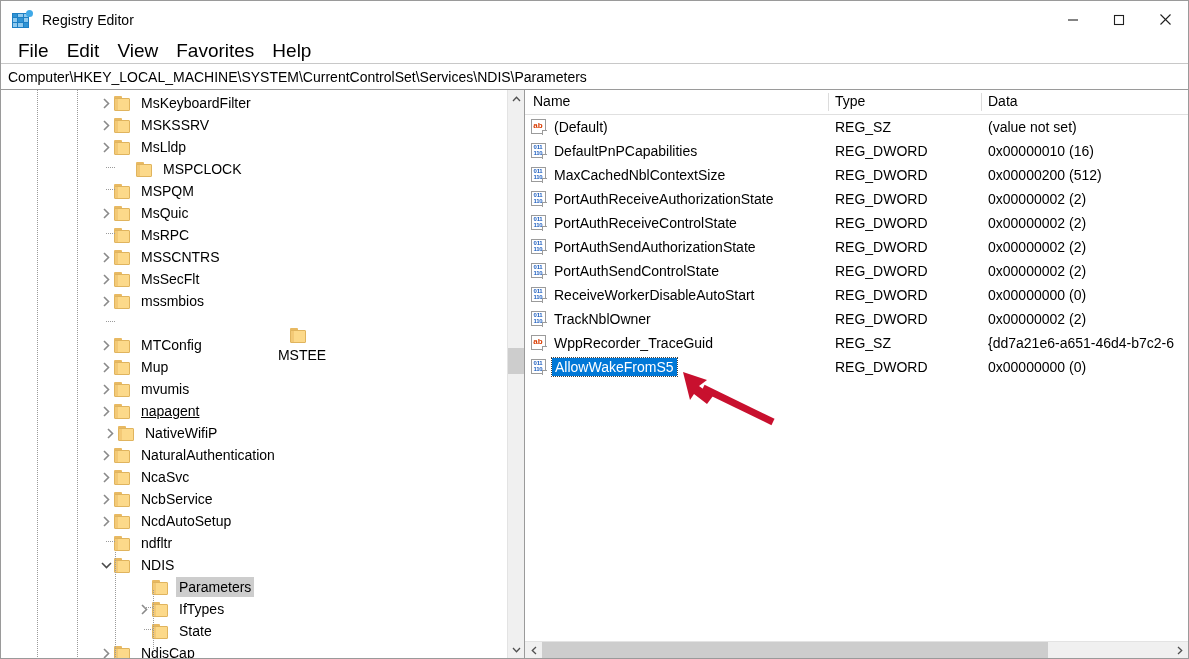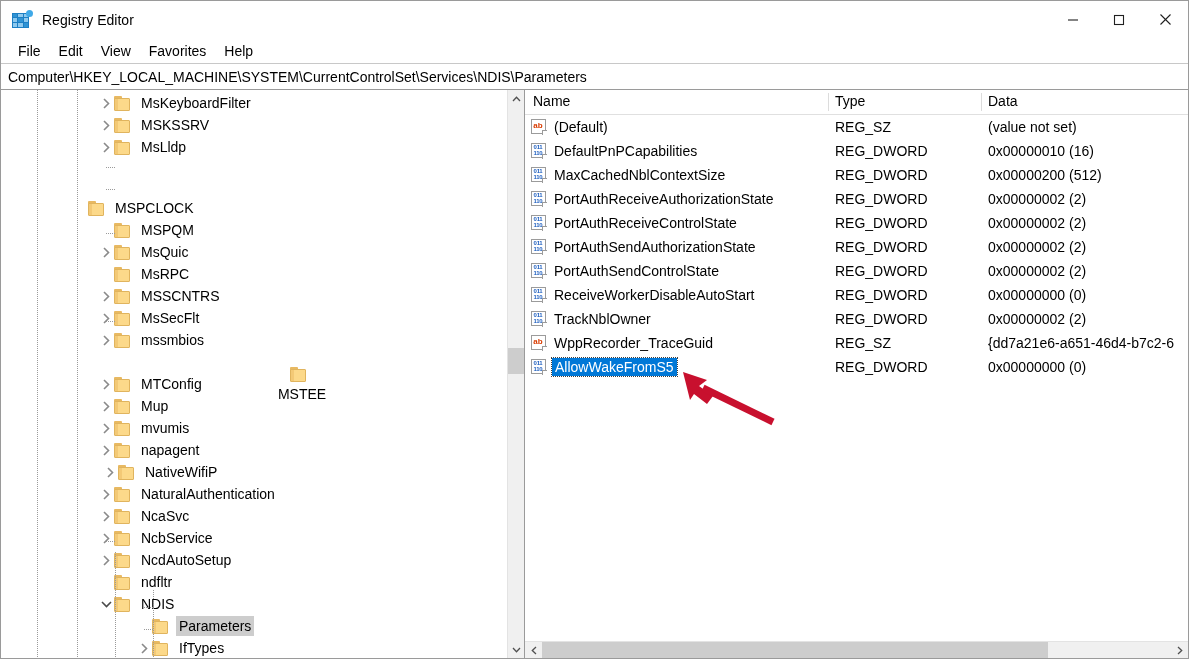--- a/index.html
+++ b/index.html
@@ -85,21 +85,21 @@
   .menubar {
     height: 25px;
     flex: 0 0 25px;
     display: flex;
     align-items: center;
     padding-left: 8px;
     background: #ffffff;
   }
   .menuitem {
     padding: 2px 9px;
-    font-size: 14px;
+    font-size: 19px;
     color: #000;
     white-space: nowrap;
   }
 
   
   .addressbar {
     flex: 0 0 27px;
     height: 27px;
     border-top: 1px solid #c8c8c8;
     border-bottom: 1px solid #9a9a9a;
@@ -460,21 +460,21 @@
                 <polyline points="1,1 5.5,5.5 1,10" fill="none" stroke="#8a8a8a" stroke-width="1.6"></polyline>
               </svg>
             </div>
             <div class="folder">
               <div class="tab"></div>
               <div class="body"></div>
               <div class="spine"></div>
             </div>
             <span class="tlabel">MsLldp</span>
           </div>
-          <div class="trow" style="padding-left: 71px; margin-top: 39px;">
+          <div class="trow" style="padding-left: 119px;">
             <div class="chev"></div>
             <div class="folder">
               <div class="tab"></div>
               <div class="body"></div>
               <div class="spine"></div>
             </div>
             <span class="tlabel">MSPCLOCK</span>
           </div>
           <div class="trow" style="padding-left: 97px;">
             <div class="chev"></div>
@@ -587,21 +587,21 @@
                 <polyline points="1,1 5.5,5.5 1,10" fill="none" stroke="#8a8a8a" stroke-width="1.6"></polyline>
               </svg>
             </div>
             <div class="folder">
               <div class="tab"></div>
               <div class="body"></div>
               <div class="spine"></div>
             </div>
             <span class="tlabel">mvumis</span>
           </div>
-          <div class="trow" style="padding-left: 97px;">
+          <div class="trow" style="padding-left: 97px; text-decoration: underline;">
             <div class="chev">
               <svg width="7" height="11" viewBox="0 0 7 11">
                 <polyline points="1,1 5.5,5.5 1,10" fill="none" stroke="#8a8a8a" stroke-width="1.6"></polyline>
               </svg>
             </div>
             <div class="folder">
               <div class="tab"></div>
               <div class="body"></div>
               <div class="spine"></div>
             </div>

